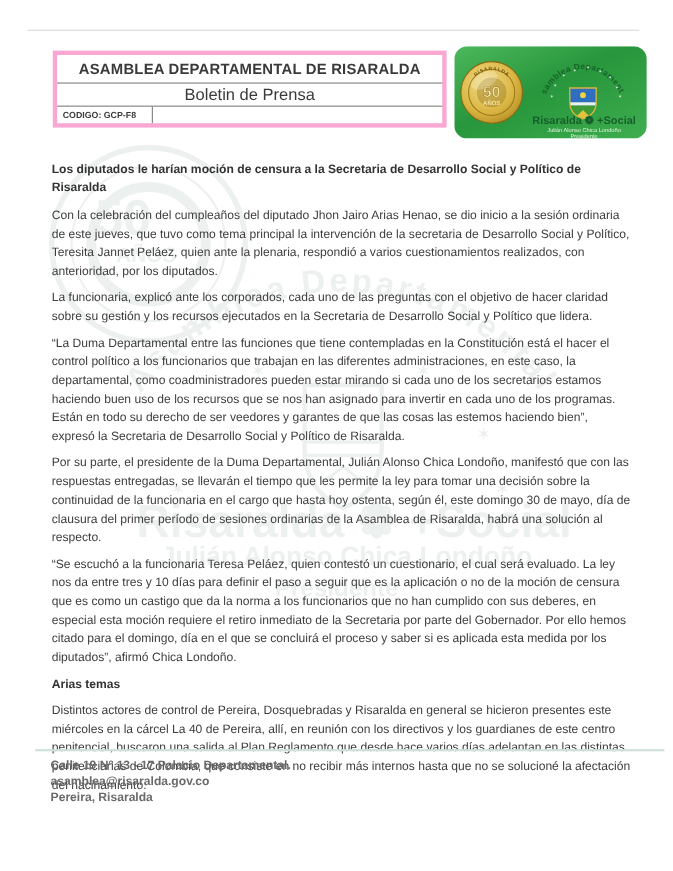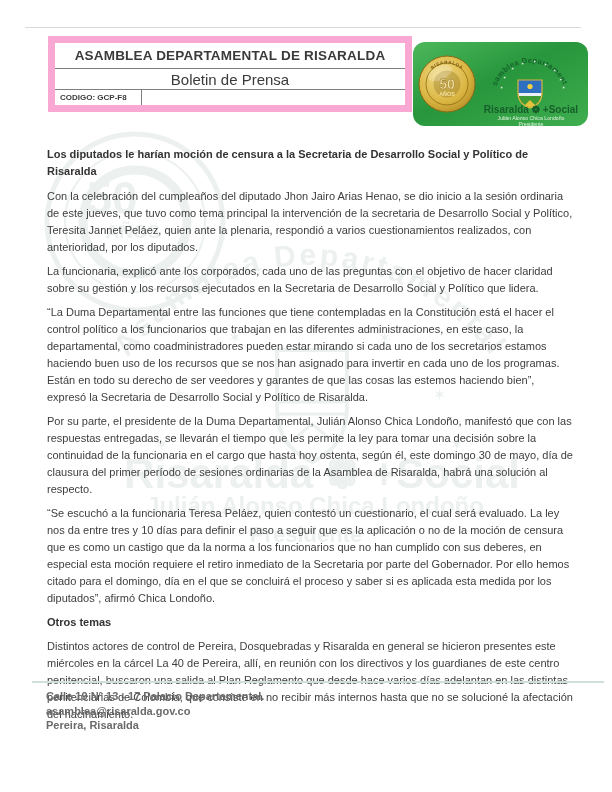--- a/index.html
+++ b/index.html
@@ -2,21 +2,21 @@
 <html><head>
 <meta charset="utf-8">
 <style>
   html,body{margin:0;padding:0;background:#ffffff;}
   .page{position:relative;width:612px;height:792px;background:#ffffff;overflow:hidden;
         font-family:"Liberation Sans", sans-serif;color:#3d3d3d;}
 
   .topline{position:absolute;left:25px;top:27px;width:556px;height:1px;background:#d9d9d9;}
 
   
-  .header-box{position:absolute;left:48px;top:36px;width:350px;border:7px solid #f9a8d4;}
+  .header-box{position:absolute;left:48px;top:46px;width:350px;border:4px solid #f9a8d4;}
   .hrow{border-bottom:1px solid #7f7f7f;display:flex;align-items:center;justify-content:center;}
   .hrow.title{height:25px;font-size:13.5px;font-weight:bold;letter-spacing:.2px;color:#3a3a3a;}
   .hrow.subtitle{height:20px;font-size:15px;font-weight:normal;color:#3a3a3a;}
   .hrow.coderow{height:15px;border-bottom:none;display:flex;justify-content:flex-start;}
   .code-cell{width:87px;height:100%;border-right:1px solid #7f7f7f;display:flex;align-items:center;
              padding-left:5px;box-sizing:border-box;font-size:8px;font-weight:bold;color:#3a3a3a;}
   .code-empty{flex:1;}
 
   .logo-wrap{position:absolute;left:413px;top:42px;width:175px;height:84px;}
 
@@ -153,21 +153,21 @@
     </svg>
   </div>
 
   <div class="article">
     <p class="headline">Los diputados le harían moción de censura a la Secretaria de Desarrollo Social y Político de Risaralda</p>
     <p>Con la celebración del cumpleaños del diputado Jhon Jairo Arias Henao, se dio inicio a la sesión ordinaria de este jueves, que tuvo como tema principal la intervención de la secretaria de Desarrollo Social y Político, Teresita Jannet Peláez, quien ante la plenaria, respondió a varios cuestionamientos realizados, con anterioridad, por los diputados.</p>
     <p>La funcionaria, explicó ante los corporados, cada uno de las preguntas con el objetivo de hacer claridad sobre su gestión y los recursos ejecutados en la Secretaria de Desarrollo Social y Político que lidera.</p>
     <p>“La Duma Departamental entre las funciones que tiene contempladas en la Constitución está el hacer el control político a los funcionarios que trabajan en las diferentes administraciones, en este caso, la departamental, como coadministradores pueden estar mirando si cada uno de los secretarios estamos haciendo buen uso de los recursos que se nos han asignado para invertir en cada uno de los programas. Están en todo su derecho de ser veedores y garantes de que las cosas las estemos haciendo bien”, expresó la Secretaria de Desarrollo Social y Político de Risaralda.</p>
     <p>Por su parte, el presidente de la Duma Departamental, Julián Alonso Chica Londoño, manifestó que con las respuestas entregadas, se llevarán el tiempo que les permite la ley para tomar una decisión sobre la continuidad de la funcionaria en el cargo que hasta hoy ostenta, según él, este domingo 30 de mayo, día de clausura del primer período de sesiones ordinarias de la Asamblea de Risaralda, habrá una solución al respecto.</p>
     <p>“Se escuchó a la funcionaria Teresa Peláez, quien contestó un cuestionario, el cual será evaluado. La ley nos da entre tres y 10 días para definir el paso a seguir que es la aplicación o no de la moción de censura que es como un castigo que da la norma a los funcionarios que no han cumplido con sus deberes, en especial esta moción requiere el retiro inmediato de la Secretaria por parte del Gobernador. Por ello hemos citado para el domingo, día en el que se concluirá el proceso y saber si es aplicada esta medida por los diputados”, afirmó Chica Londoño.</p>
-    <p class="subhead">Otros temas</p>
+    <p class="subhead">Arias temas</p>
     <p>Distintos actores de control de Pereira, Dosquebradas y Risaralda en general se hicieron presentes este miércoles en la cárcel La 40 de Pereira, allí, en reunión con los directivos y los guardianes de este centro penitencial, buscaron una salida al Plan Reglamento que desde hace varios días adelantan en las distintas penitenciarias de Colombia, que consiste en no recibir más internos hasta que no se solucioné la afectación del hacinamiento.</p>
   </div>
 
   <div class="footer-rule"></div>
   <div class="footer">
     <div>Calle 19 N° 13 - 17 Palacio Departamental.</div>
     <div>asamblea@risaralda.gov.co</div>
     <div>Pereira, Risaralda</div>
   </div>
 

